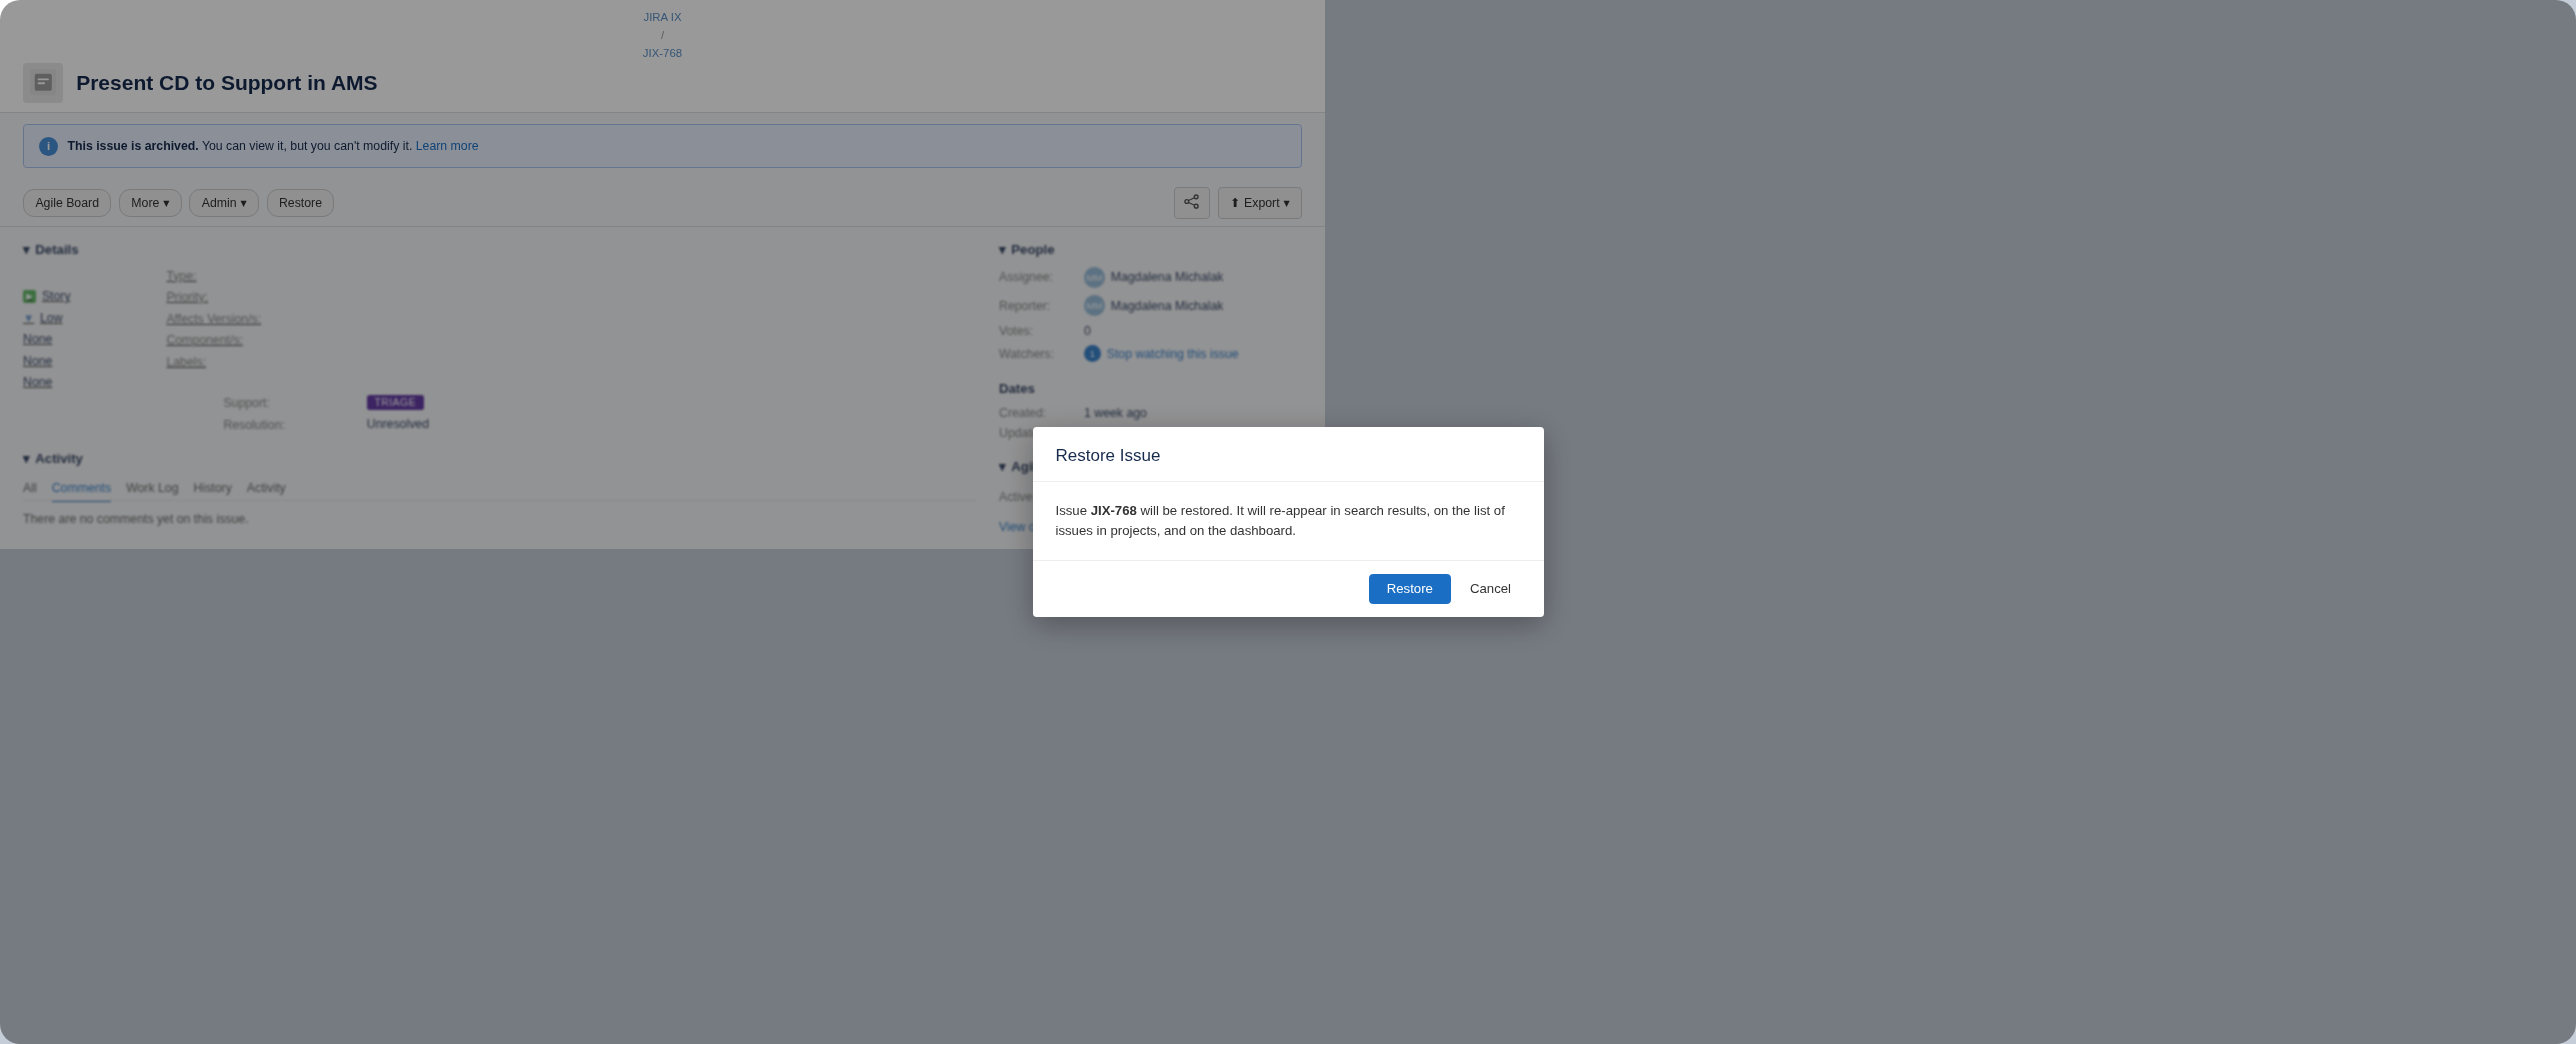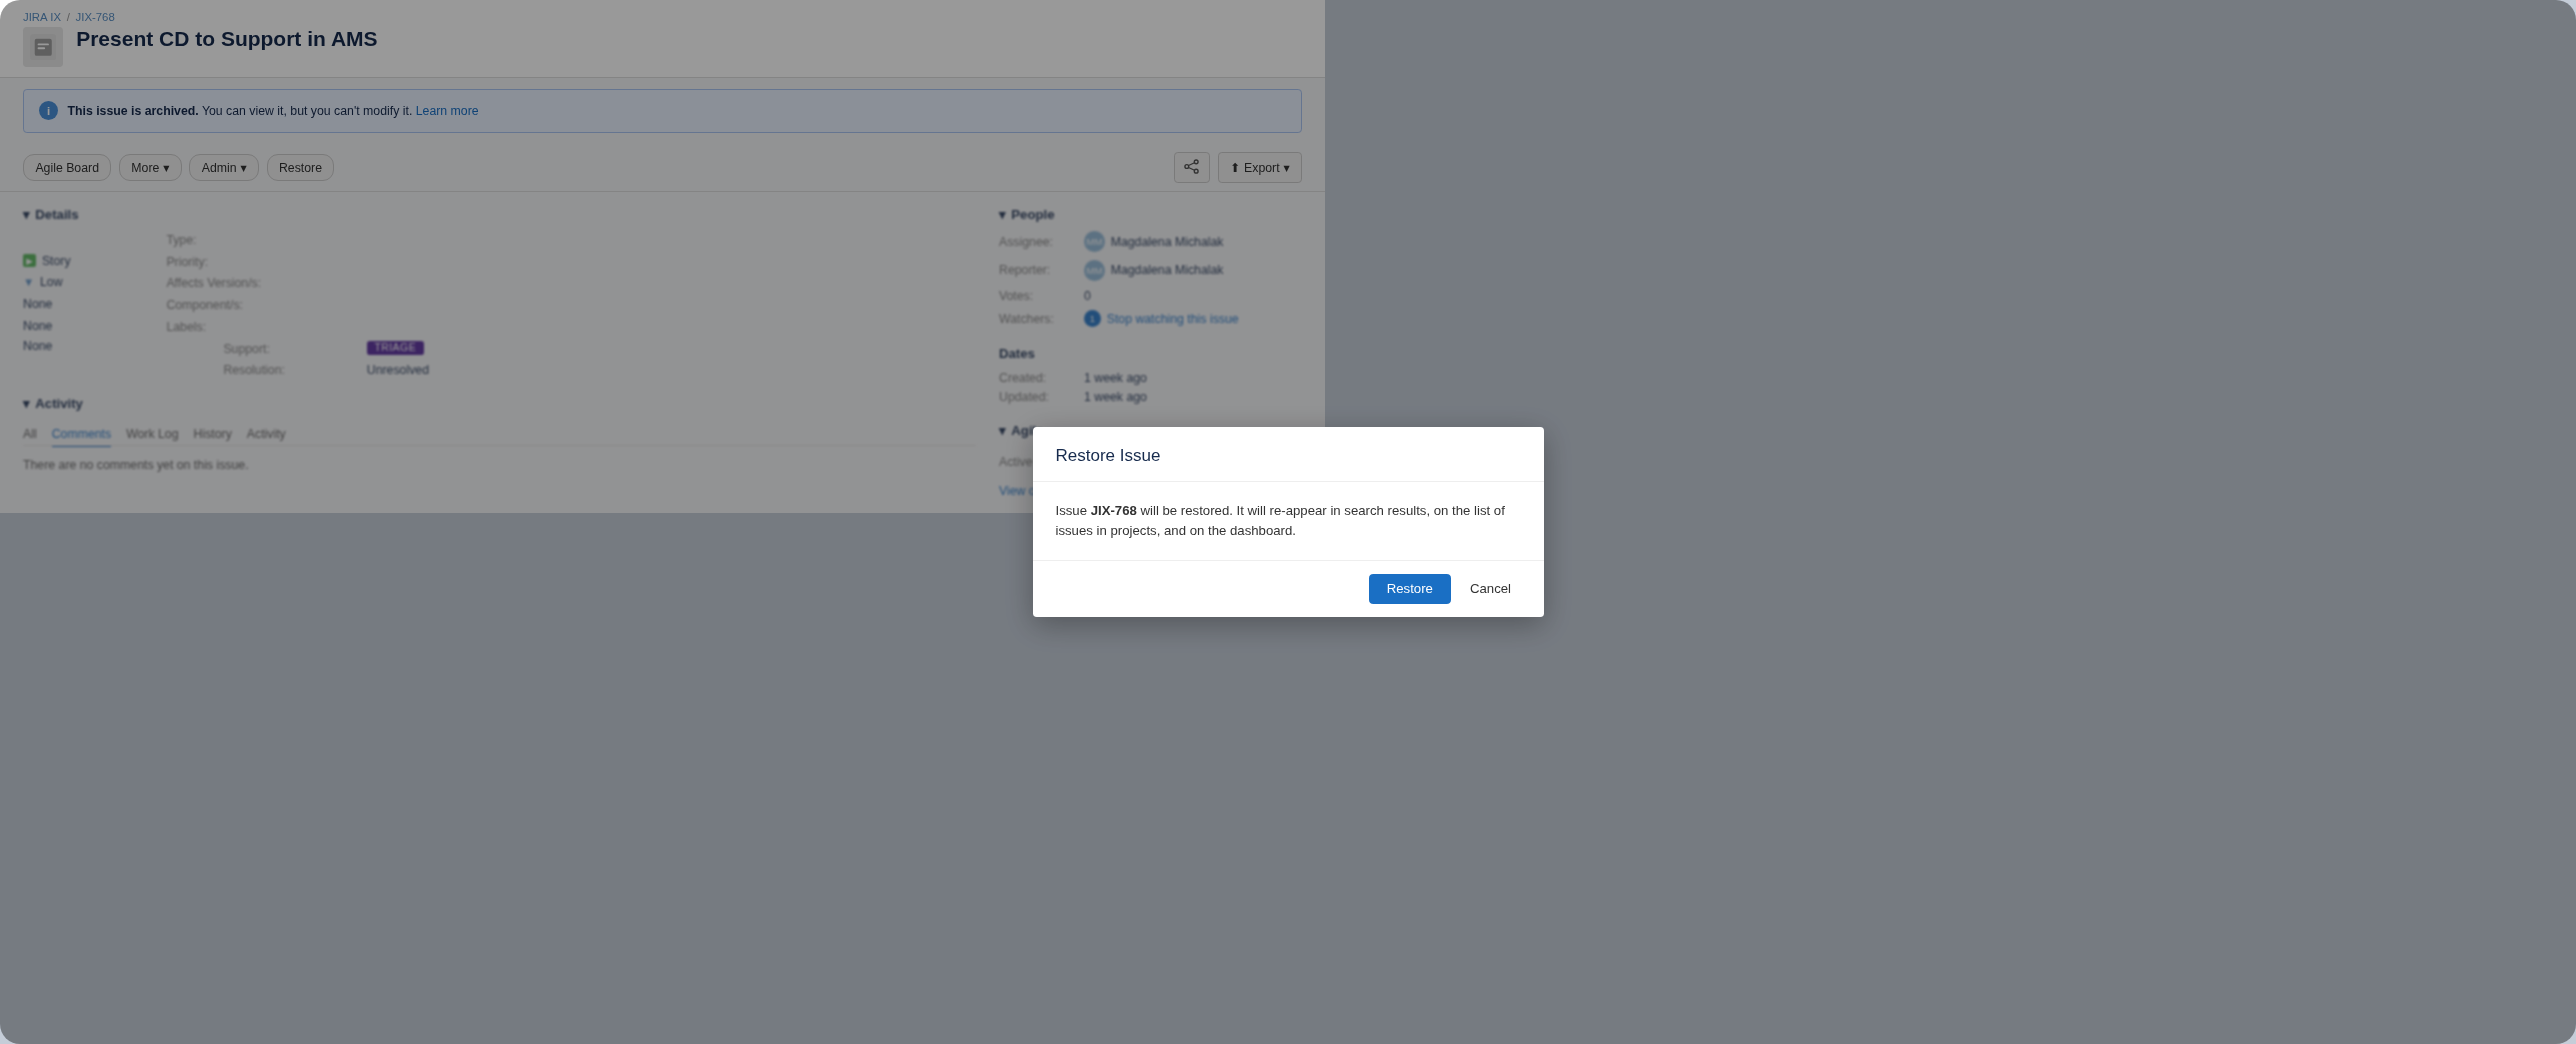--- a/index.html
+++ b/index.html
@@ -17,26 +17,27 @@
       padding: 11.4px 23px 0 23px;
       border-bottom: 0.9px solid #ddd;
     }
     .breadcrumb {
       display: flex;
       align-items: center;
       gap: 5.7px;
       font-size: 11.4px;
       color: #5a8fc4;
       margin-bottom: 3.8px;
+      flex-direction: column;
     }
     .breadcrumb span { color: #999; }
     .breadcrumb a { color: #5a8fc4; text-decoration: none; }
     .issue-header {
       display: flex;
-      align-items: flex-start;
+      align-items: center;
       gap: 13.2px;
       margin-bottom: 9.5px;
     }
     .issue-icon {
       width: 40px;
       height: 40px;
       background: #e8e8e8;
       border-radius: 3.8px;
       display: flex;
       align-items: center;
@@ -148,20 +149,22 @@
       font-size: 13.2px;
       color: #172b4d;
       margin-bottom: 9.5px;
       cursor: pointer;
     }
 
     .details-grid {
       display: grid;
       grid-template-columns: 132px 1fr;
       gap: 5.7px 11.4px;
+      margin-bottom: 19px;
+      text-decoration: underline;
     }
     .detail-label { color: #777; font-size: 12.3px; padding-top: 1.9px; }
     .detail-value { font-size: 12.3px; color: #172b4d; display: flex; align-items: center; gap: 5.7px; }
     .status-badge {
       background: #4c1d95;
       color: white;
       font-size: 10.4px;
       font-weight: 400;
       padding: 1.9px 7.6px;
       border-radius: 2.8px;

